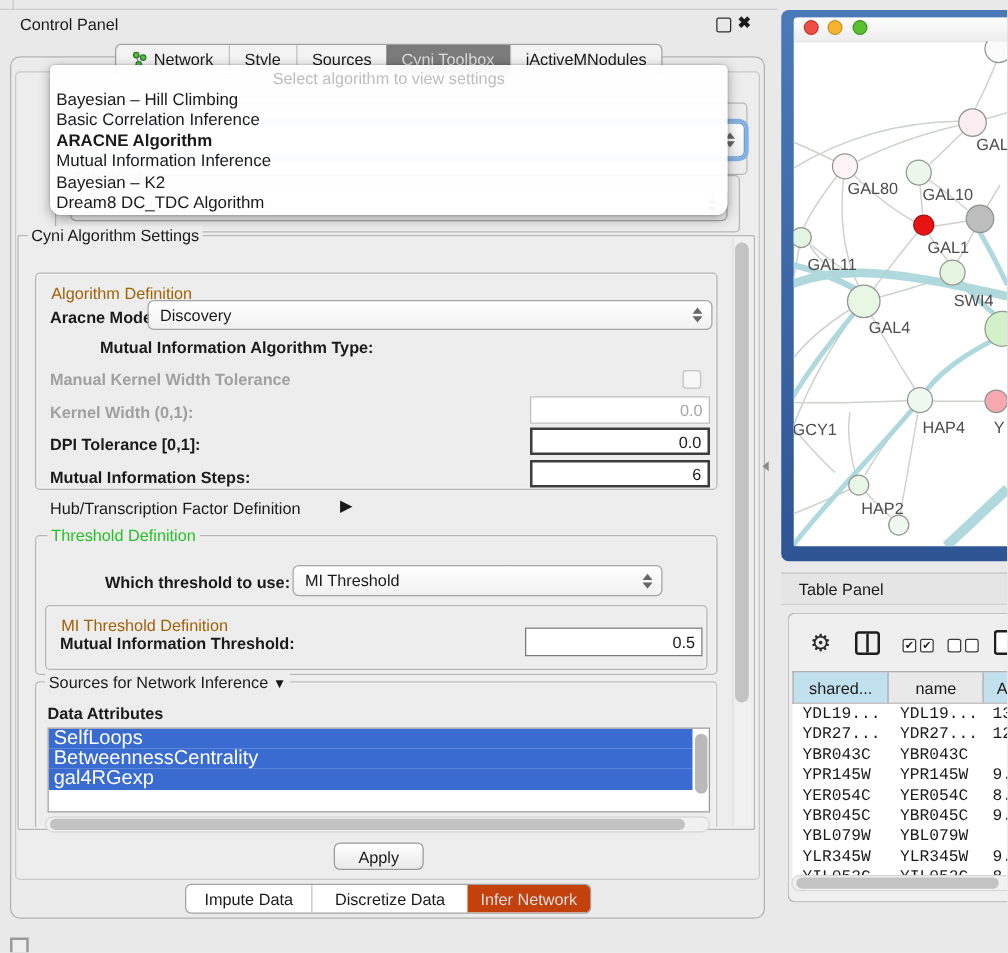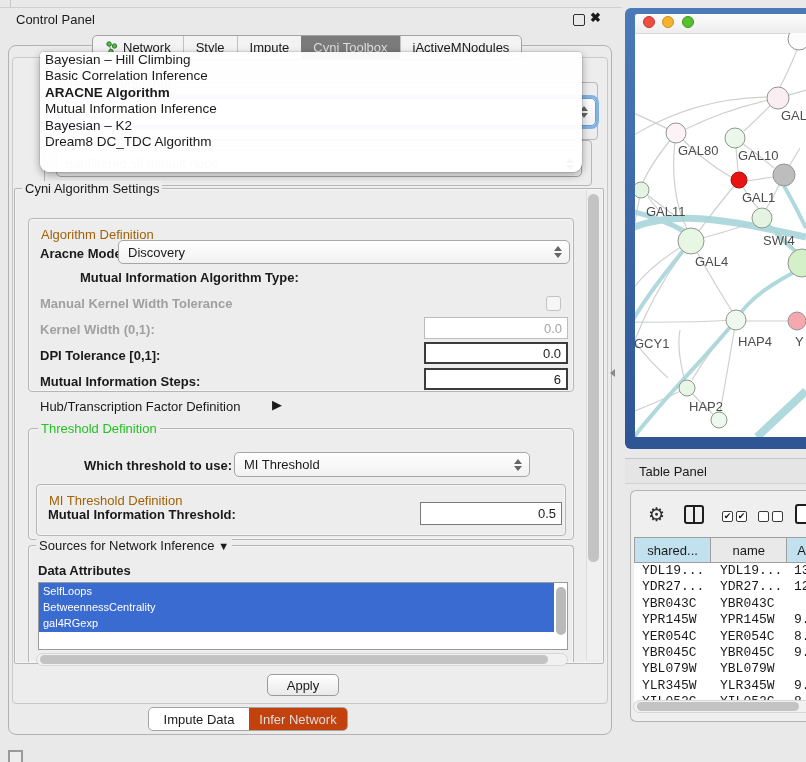--- a/index.html
+++ b/index.html
@@ -30,21 +30,21 @@
           border-radius:5px;overflow:hidden;font-size:13px;font-weight:normal;}
   .tab{display:flex;align-items:center;justify-content:center;padding:0 12px;position:relative;cursor:default;}
   .tab + .tab{border-left:1px solid #c2c2c2;}
   .tab.sel{background:#7b7b7b;color:#dedede;border-left:none;}
   
   #algo-pop{position:absolute;left:40px;top:52px;width:542px;height:120px;background:rgba(255,255,255,0.95);
             border-radius:4px 4px 9px 9px;box-shadow:0 3px 9px rgba(0,0,0,0.35),0 0 0 1px rgba(0,0,0,0.08);}
   #algo-pop .ph{font-size:13px;color:#bdbdbd;text-align:center;padding-top:3px;height:17px;}
   #algo-pop .it{font-size:13.5px;height:16.4px;line-height:16.4px;padding-left:5px;white-space:nowrap;}
   
-  .selitem{height:16.2px;line-height:16.2px;background:#3a6bd0;color:#fff;font-size:11px;padding-left:4px;}
+  .selitem{height:16.2px;line-height:16.2px;background:#3a6bd0;color:#fff;font-size:16px;padding-left:4px;}
   
   .sb-track{position:absolute;background:#f1f1f1;border:1px solid #d6d6d6;border-radius:7px;box-sizing:border-box;}
   .sb-thumb{position:absolute;background:#c3c3c3;border-radius:6px;}
   
   .pushbtn{position:absolute;display:flex;align-items:center;justify-content:center;font-size:13px;font-weight:bold;
            background:linear-gradient(#ffffff,#e9e9e9);border:1px solid #9a9a9a;border-radius:5px;box-sizing:border-box;}
   
   .th{display:flex;align-items:center;justify-content:center;font-size:13px;border-right:1px solid #9f9f9f;
       box-sizing:border-box;height:100%;}
   .tr{display:flex;height:16.4px;line-height:16.4px;font-size:13px;}
@@ -76,21 +76,21 @@
         <circle cx="4" cy="3" r="2.2" fill="#57b94e" stroke="#2f7a2a"></circle>
         <circle cx="9.5" cy="5" r="2.2" fill="#57b94e" stroke="#2f7a2a"></circle>
         <circle cx="6" cy="10.5" r="2.2" fill="#57b94e" stroke="#2f7a2a"></circle>
       </svg>
       <span>Network</span>
     </div>
     <div class="tab">
         <span>Style</span>
       </div>
     <div class="tab">
-        <span>Impute</span>
+        <span>Sources</span>
       </div>
     <div class="tab sel">
         <span>Cyni Toolbox</span>
       </div>
     <div class="tab">
         <span>jActiveMNodules</span>
       </div>
   </div>
 
   <div class="grp" style="left:44px;top:82px;width:552px;height:56px;box-shadow:none;"></div>
@@ -106,20 +106,21 @@
   <div class="grp-title" style="left:56px;top:134px;color:#8a8a8a;">Table Data</div>
   <div class="combo" style="left:56px;top:150px;width:526px;height:27px;color:#9a9a9a;">
     <span>gal-filtered.sif default node</span>
     <span class="arrows">
         <span class="tri-up"></span>
         <span class="tri-dn"></span>
       </span>
   </div>
 
   <div id="algo-pop">
+    <div class="ph">Select algorithm to view settings</div>
     <div class="it">Bayesian – Hill Climbing</div>
     <div class="it">Basic Correlation Inference</div>
     <div class="it b">ARACNE Algorithm</div>
     <div class="it">Mutual Information Inference</div>
     <div class="it">Bayesian – K2</div>
     <div class="it">Dream8 DC_TDC Algorithm</div>
   </div>
 
   <div class="grp" style="left:14px;top:188px;width:588px;height:474px;border-radius:2px;"></div>
   <div class="grp-title" style="left:22px;top:181px;">Cyni Algorithm Settings</div>
@@ -190,20 +191,23 @@
   </div>
 
   <div class="sb-track" style="left:36px;top:653px;width:532px;height:13px;"></div>
   <div class="sb-thumb" style="left:40px;top:655px;width:508px;height:9px;"></div>
 
   <div class="pushbtn" style="left:267px;top:674px;width:72px;height:22px;font-weight:normal;">Apply</div>
 
   <div class="tabbar" style="left:148px;top:707px;height:22px;background:#fff;">
     <div class="tab" style="width:100px;padding:0;">
         <span>Impute Data</span>
+      </div>
+    <div class="tab" style="width:124px;padding:0;">
+        <span>Discretize Data</span>
       </div>
     <div class="tab sel" style="width:98px;padding:0;background:#c2410c;">
         <span>Infer Network</span>
       </div>
   </div>
 
   <div class="abs" style="left:610px;top:369px;width:0;height:0;border-top:4px solid transparent;border-bottom:4px solid transparent;border-right:5px solid #8a8a8a;"></div>
 
   <div class="abs" style="left:625px;top:8px;width:181px;height:441px;border-radius:6px 0 0 6px;background:linear-gradient(#4a7ab8,#2e5494);"></div>
   <div class="abs" style="left:635px;top:14px;width:171px;height:423px;background:#ffffff;border-radius:3px 0 0 3px;"></div>

